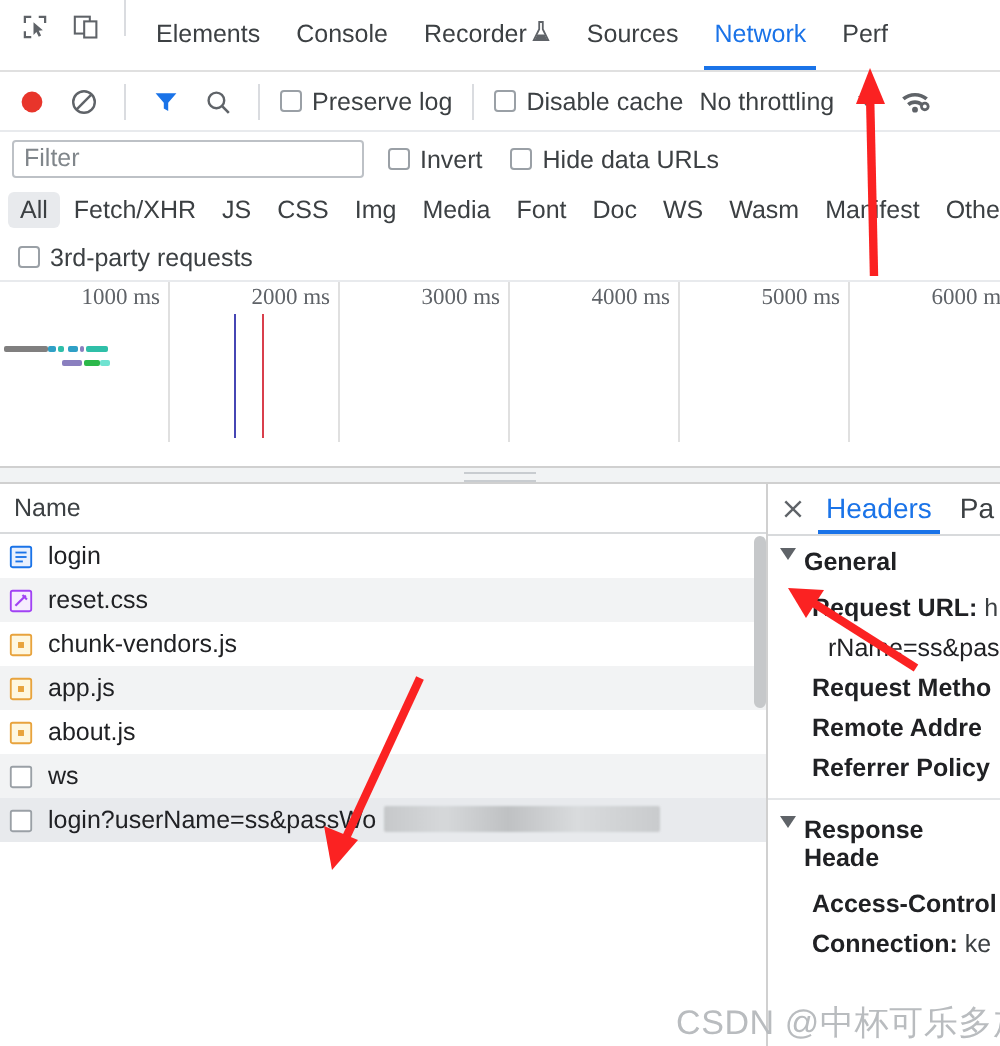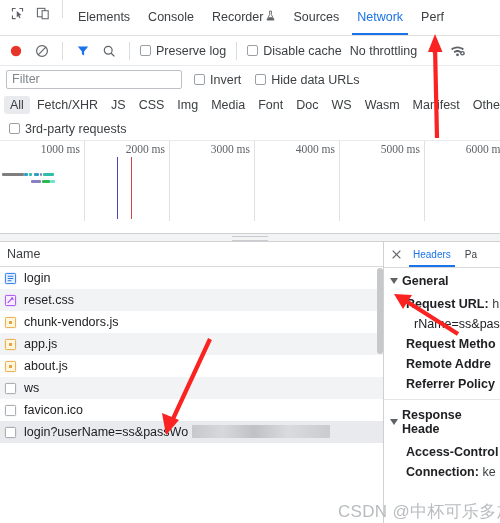--- a/index.html
+++ b/index.html
@@ -208,29 +208,29 @@
   .det-tabs {
     height: 26px;
     display: flex; align-items: center;
     gap: 6px;
     padding-left: 5px;
     border-bottom: 1px solid #d8dadc;
     position: relative;
   }
   .dclose { width: 14px; height: 14px; color:#5f6368; display:flex;align-items:center;justify-content:center;flex:0 0 auto;}
   .dtab {
-    font-size: 10px; color: #3c4043; padding: 0 4px;
+    font-size: 14px; color: #3c4043; padding: 0 4px;
     height: 25px; line-height: 25px; position: relative; white-space: nowrap;
   }
   .dtab.active { color: #1a73e8; }
   .dtab.active:after {
     content:""; position:absolute; left:0; right:0; bottom:0; height:2px; background:#1a73e8;
   }
   .sect-hdr {
-    display: flex; align-items: center; gap: 4px;
+    display: flex; gap: 4px;
     font-size: 12.5px; font-weight: bold; color: #202124;
     padding: 6px 0 6px 6px;
   }
   .tri {
     width: 0; height: 0;
     border-left: 4.5px solid transparent;
     border-right: 4.5px solid transparent;
     border-top: 6px solid #5f6368;
     flex: 0 0 auto;
   }
@@ -475,26 +475,20 @@
                 <rect x="5.4" y="5.4" width="3.2" height="3.2" fill="#e8a33d"></rect>
               </svg></span>
             <span>about.js</span>
           </div>
           <div class="req-row odd">
             <span class="ricon"><svg width="13" height="13" viewBox="0 0 14 14">
                 <rect x="1.5" y="1.5" width="11" height="11" rx="1" fill="#ffffff" stroke="#9aa0a6" stroke-width="1"></rect>
               </svg></span>
             <span>ws</span>
           </div>
-          <div class="req-row">
-            <span class="ricon"><svg width="13" height="13" viewBox="0 0 14 14">
-                <rect x="1.5" y="1.5" width="11" height="11" rx="1" fill="#ffffff" stroke="#9aa0a6" stroke-width="1"></rect>
-              </svg></span>
-            <span>favicon.ico</span>
-          </div>
           <div class="req-row sel" style="position: relative;">
             <span class="ricon"><svg width="13" height="13" viewBox="0 0 14 14">
                 <rect x="1.5" y="1.5" width="11" height="11" rx="1" fill="#ffffff" stroke="#9aa0a6" stroke-width="1"></rect>
               </svg></span>
             <span>login?userName=ss&amp;passWo</span>
             <span class="redact" style="left: 192px; top: 4px; width: 138px;"></span>
           </div>
         </div>
       <div class="scrollbar-v">
           <i></i>

